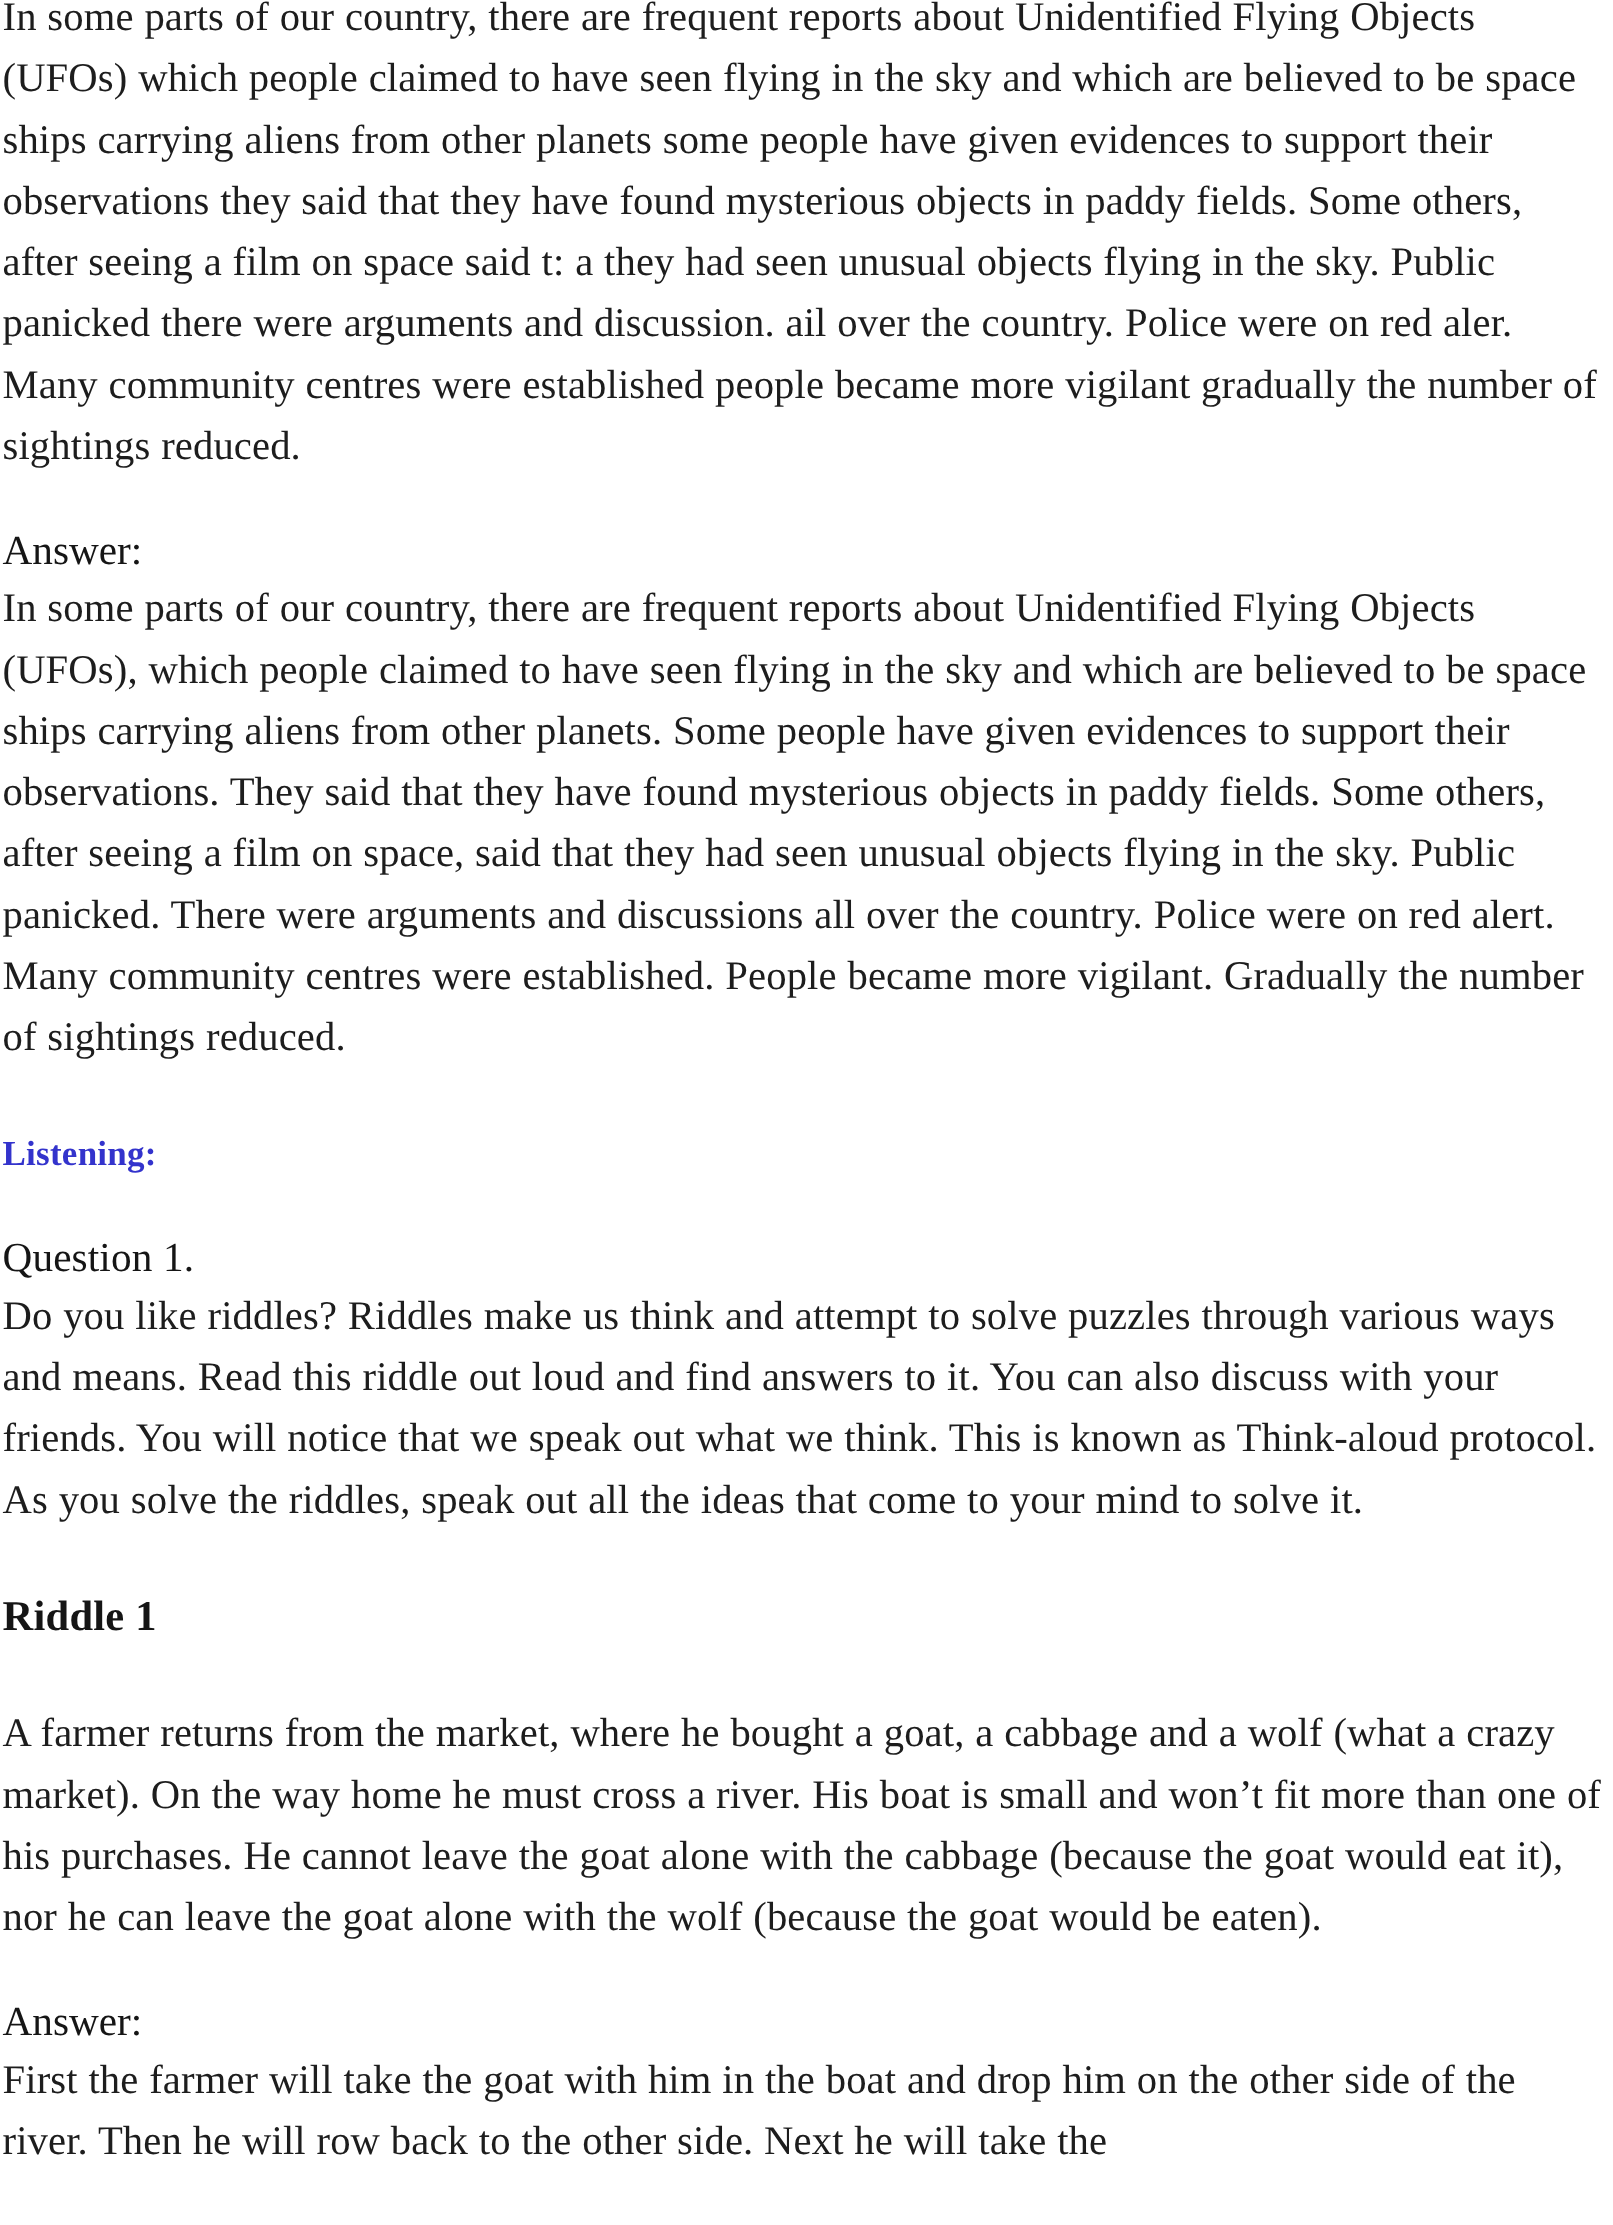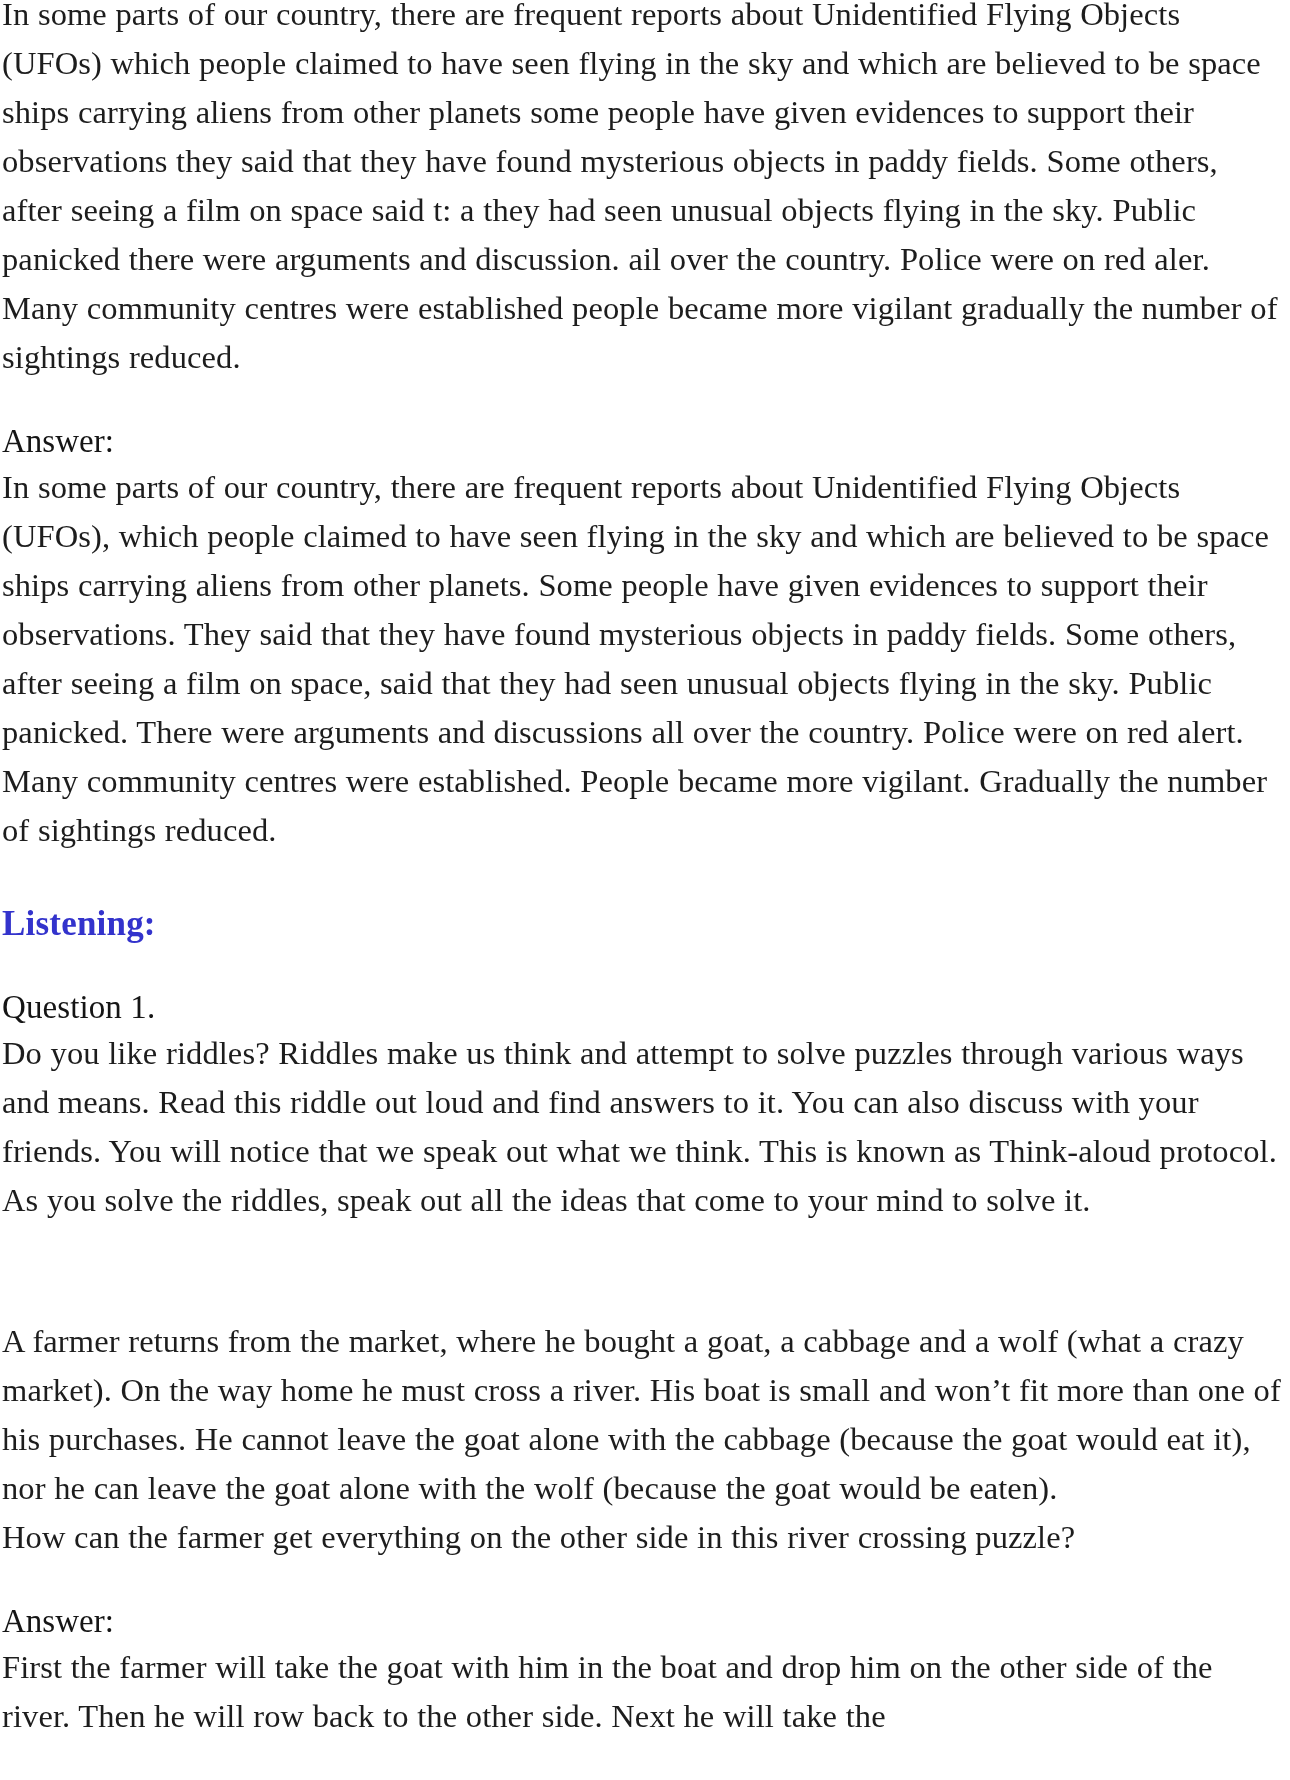--- a/index.html
+++ b/index.html
@@ -45,21 +45,21 @@
   .heading-bold {
     font-size: 33px;
     line-height: 44px;
     font-weight: normal;
     margin: 0;
     color: #151515;
     letter-spacing: 0.1px;
   }
 
   .heading-section {
-    font-size: 35px;
+    font-size: 28px;
     line-height: 46px;
     font-weight: bold;
     margin: 0;
     letter-spacing: 0.2px;
   }
 
   .heading-riddle {
     font-size: 34px;
     line-height: 46px;
     font-weight: bold;
@@ -96,26 +96,26 @@
   <p class="heading-section blue">Listening:</p>
 
   <div class="gap-md"></div>
 
   <p class="heading-bold">Question 1.</p>
 
   <p class="para">Do you like riddles? Riddles make us think and attempt to solve puzzles through various ways and means. Read this riddle out loud and find answers to it. You can also discuss with your friends. You will notice that we speak out what we think. This is known as Think-aloud protocol. As you solve the riddles, speak out all the ideas that come to your mind to solve it.</p>
 
   <div class="gap-lg"></div>
 
+  <p class="heading-riddle">Riddle 1</p>
 
   <div class="gap-lg"></div>
 
   <p class="para">A farmer returns from the market, where he bought a goat, a cabbage and a wolf (what a crazy market). On the way home he must cross a river. His boat is small and won’t fit more than one of his purchases. He cannot leave the goat alone with the cabbage (because the goat would eat it), nor he can leave the goat alone with the wolf (because the goat would be eaten).</p>
 
-  <p class="para">How can the farmer get everything on the other side in this river crossing puzzle?</p>
 
   <div class="gap-md"></div>
 
   <p class="answer-label">Answer:</p>
 
   <p class="para">First the farmer will take the goat with him in the boat and drop him on the other side of the river. Then he will row back to the other side. Next he will take the</p>
 
 </div>
 
 </body></html>

